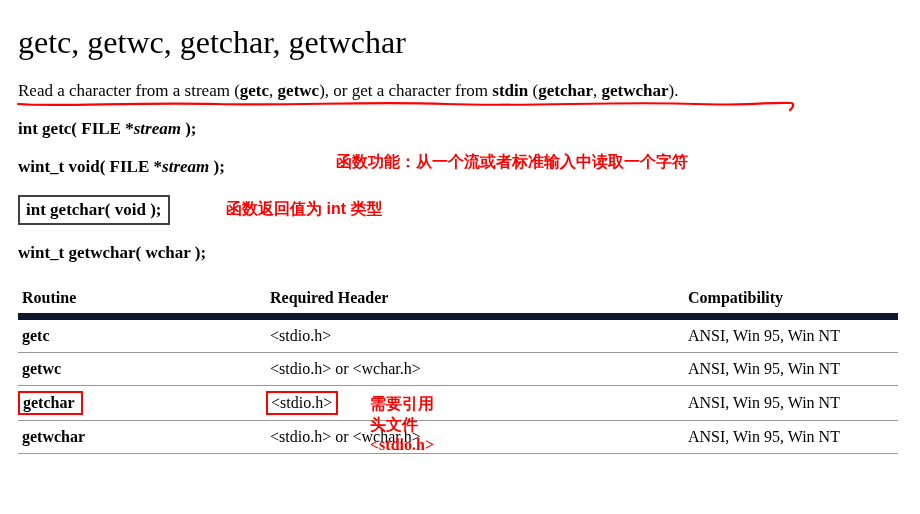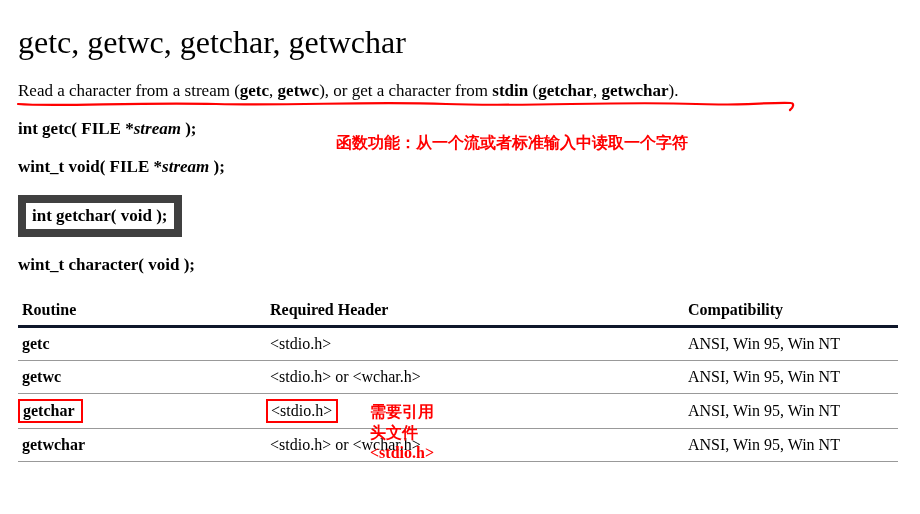--- a/index.html
+++ b/index.html
@@ -32,46 +32,46 @@
     width: 780px;
     height: 14px;
     pointer-events: none;
   }
   .red-annot {
     font-family: SimHei, "Microsoft YaHei", Arial, sans-serif;
     font-weight: bold;
     color: #ff0000;
     font-size: 16px;
   }
-  .annot1 { position: absolute; left: 336px; top: 133px; }
+  .annot1 { position: absolute; left: 336px; top: 152px; }
   .proto { font-size: 17px; margin: 18px 0; }
   .proto .kw { font-weight: bold; }
   .proto .it { font-style: italic; }
   .row3 { position: relative; }
   .redbox1 {
-    border: 8px solid #404040;
+    border: 2px solid #404040;
     display: inline-block;
     padding: 3px 6px;
   }
   .annot2 {
     position: absolute;
     left: 208px;
     top: 4px;
   }
   table {
     border-collapse: collapse;
     width: 880px;
     margin-top: 20px;
     font-size: 16px;
   }
   th {
     text-align: left;
     font-weight: bold;
     padding: 6px 4px;
-    border-bottom: 3px solid #0f172a;
+    border-bottom: 7px solid #0f172a;
   }
   td {
     padding: 7px 4px;
     border-bottom: 1px solid #999;
     vertical-align: middle;
   }
   .col1 { width: 240px; font-weight: bold; }
   .col2 { width: 410px; }
   .col3 { }
   .routine-cell .rbox {
@@ -115,24 +115,25 @@
 </div>
 
 <div class="proto">
   <span class="kw">wint_t void( FILE *</span><span class="kw it">stream</span><span class="kw"> );</span>
 </div>
 
 <div class="proto row3">
   <span class="redbox1">
     <span class="kw">int getchar( void );</span>
   </span>
+  <span class="red-annot annot2">函数返回值为 int 类型</span>
 </div>
 
 <div class="proto">
-  <span class="kw">wint_t character( void );</span>
+  <span class="kw">wint_t getwchar( wchar );</span>
 </div>
 
 <table>
   <thead>
     <tr>
       <th class="col1">Routine</th>
       <th class="col2">Required Header</th>
       <th class="col3">Compatibility</th>
     </tr>
   </thead>

